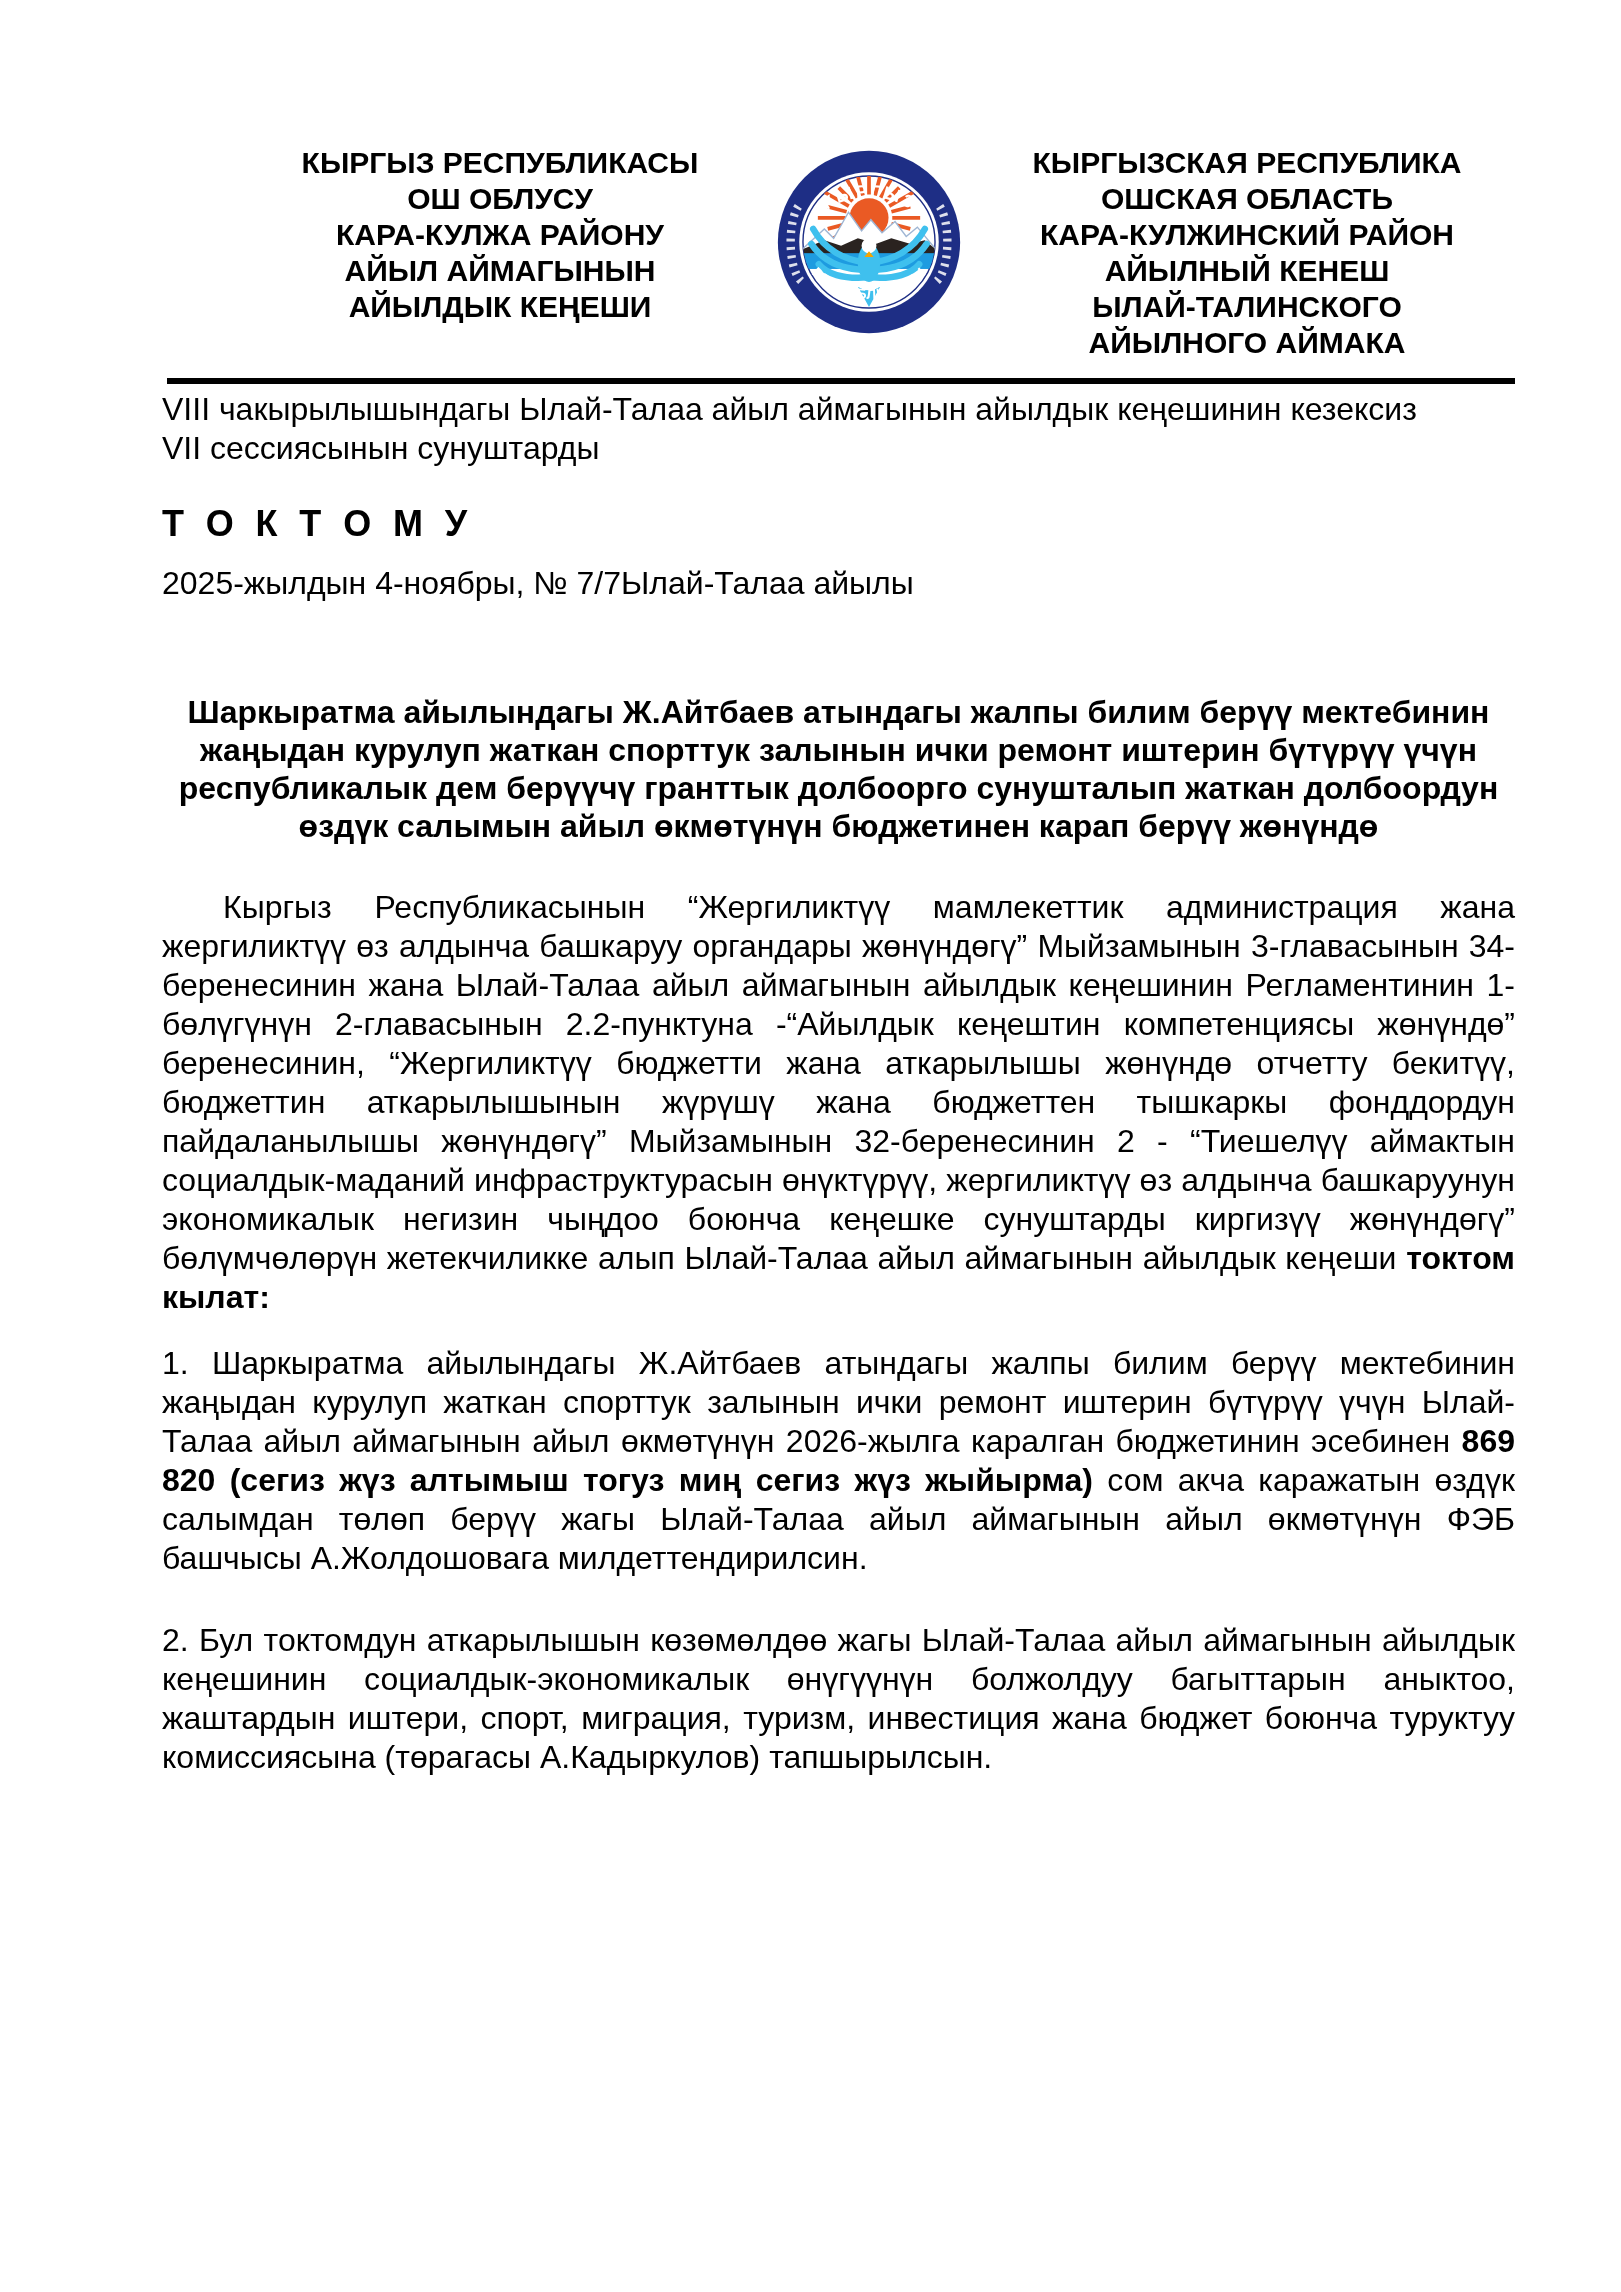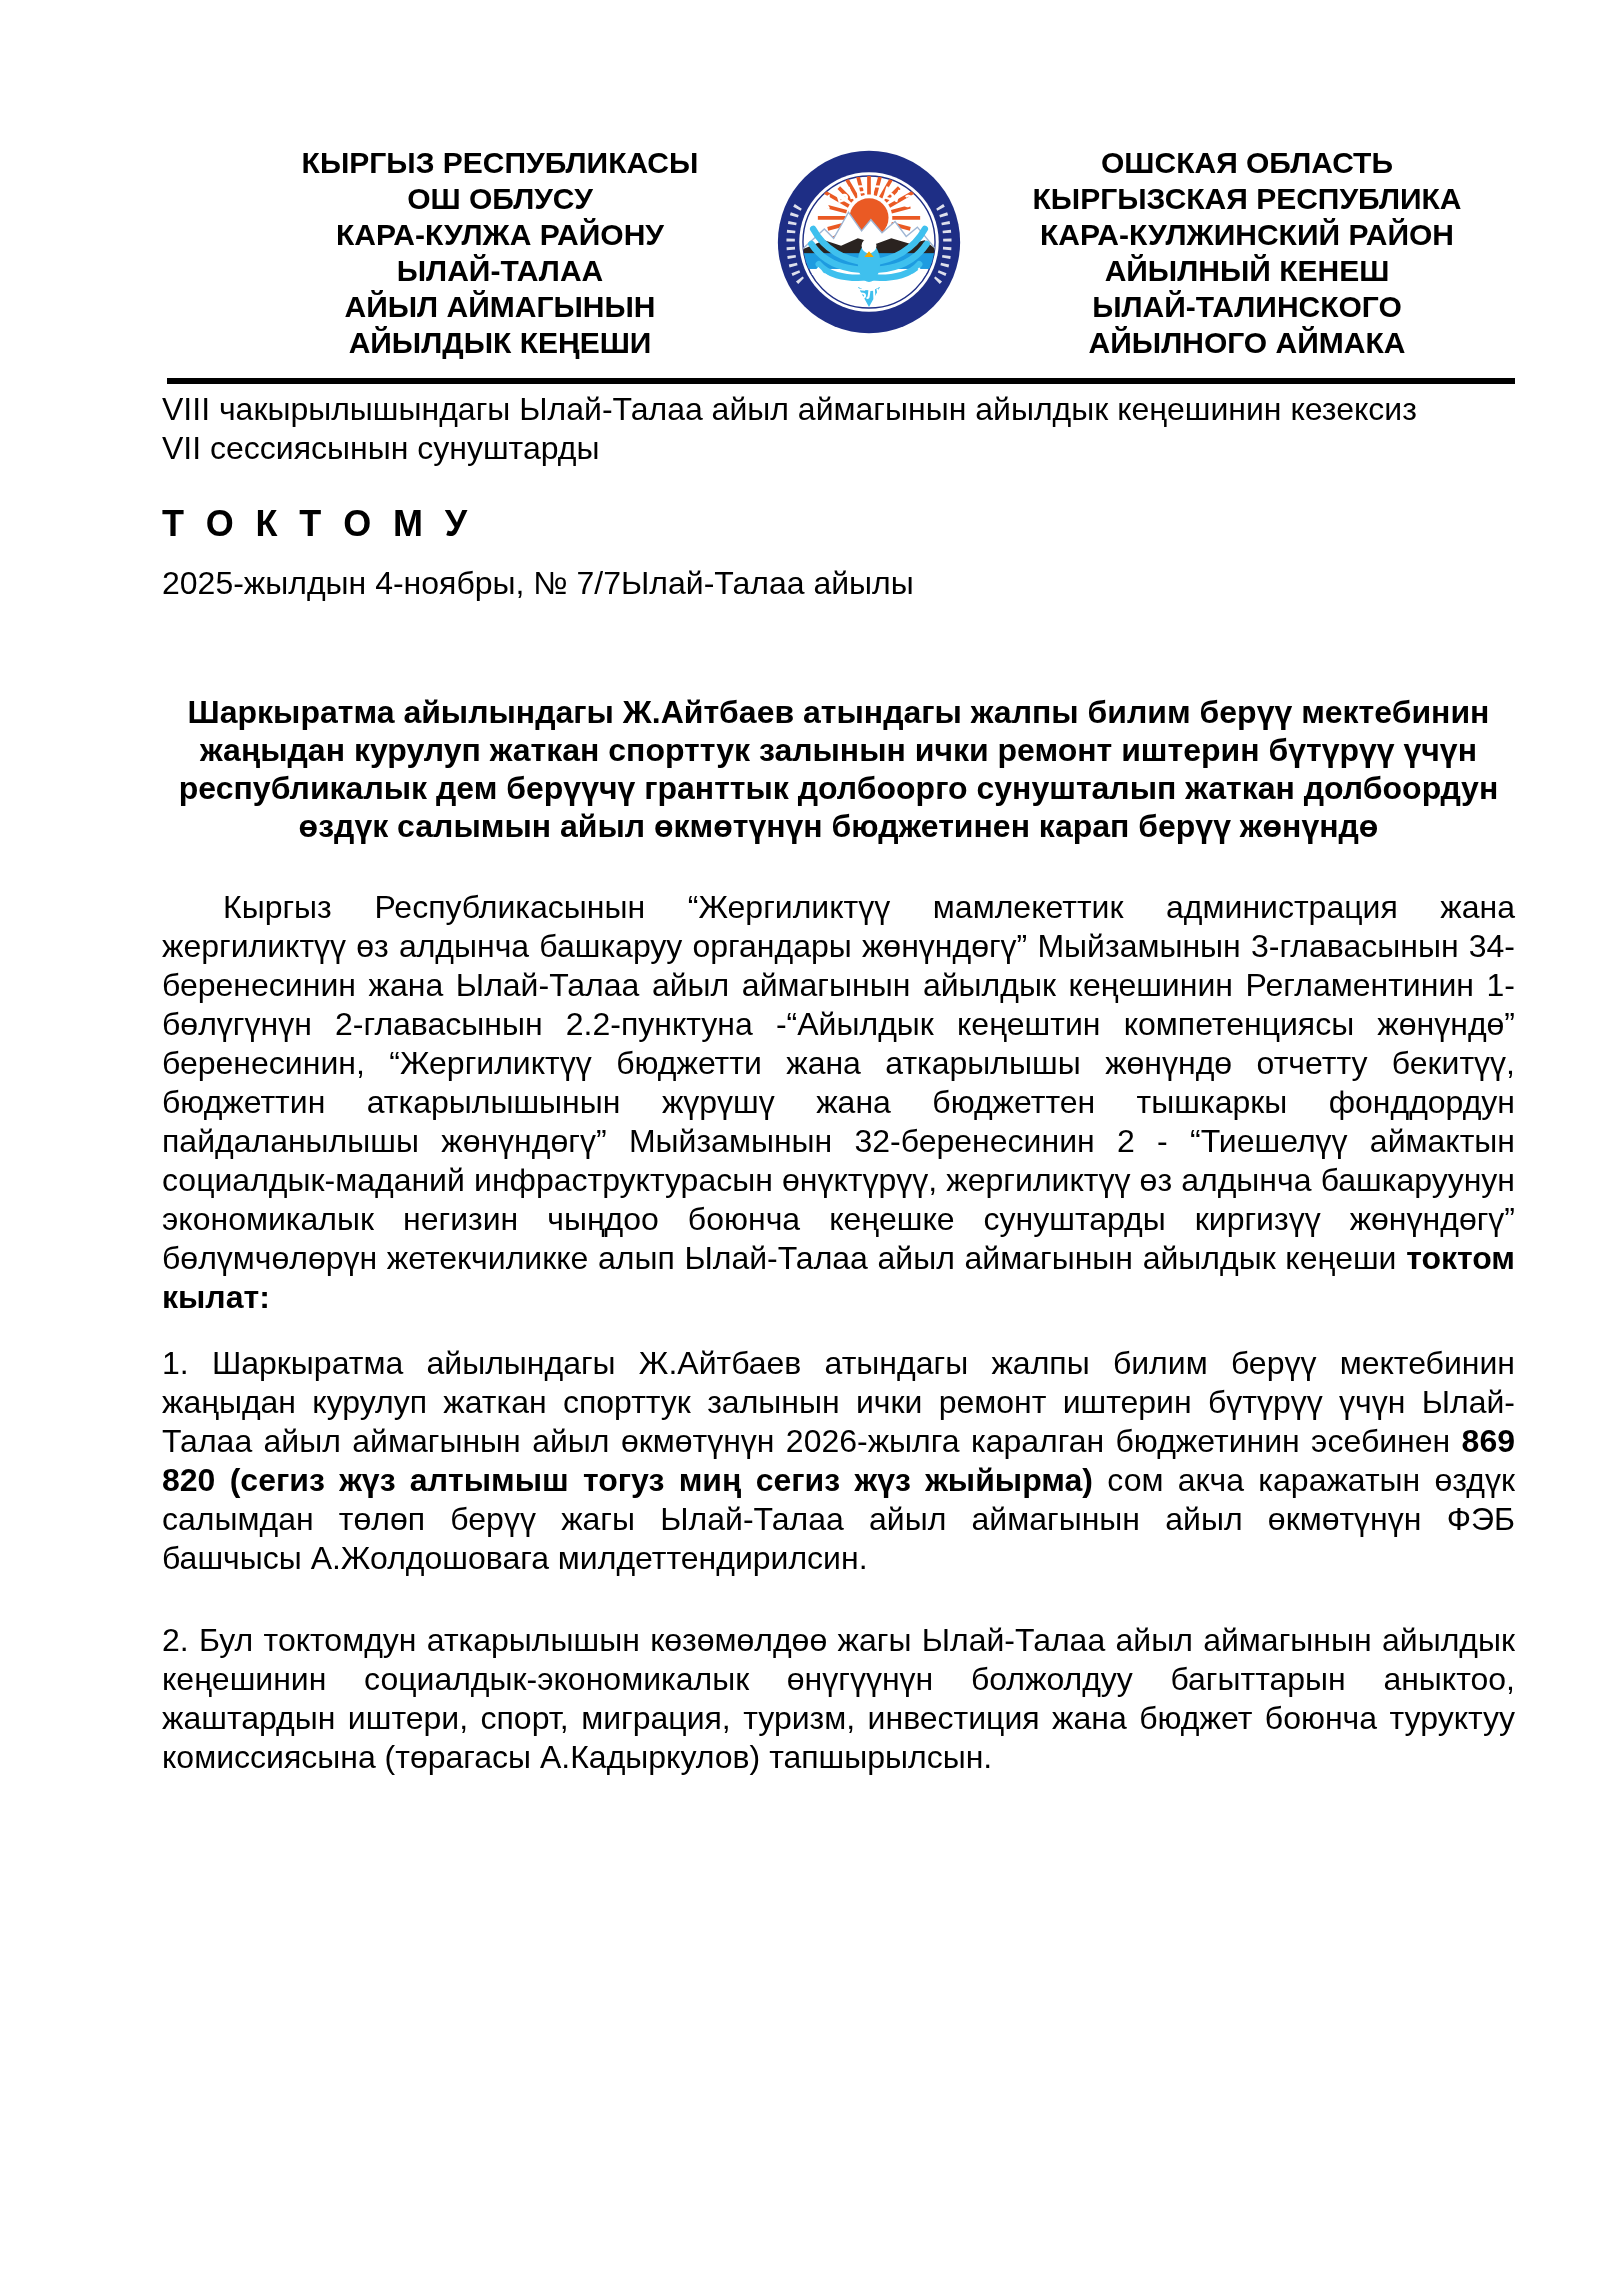--- a/index.html
+++ b/index.html
@@ -25,21 +25,20 @@
 </style>
 </head>
 <body>
 
 <div class="page">
 
   <div class="header-left">
     <div>КЫРГЫЗ РЕСПУБЛИКАСЫ</div>
     <div>ОШ ОБЛУСУ</div>
     <div>КАРА-КУЛЖА РАЙОНУ</div>
-    <div>ЫЛАЙ-ТАЛАА</div>
     <div>АЙЫЛ АЙМАГЫНЫН</div>
     <div>АЙЫЛДЫК КЕҢЕШИ</div>
   </div>
 
   <svg class="emblem" viewBox="0 0 200 200">
     <defs>
       <clipPath id="innerClip">
           <circle cx="100" cy="100" r="71"></circle>
         </clipPath>
       <path id="arcTop" d="M 22 114 A 80 80 0 0 1 178 114" fill="none"></path>
@@ -101,22 +100,22 @@
     </g>
     <text font-size="19" font-weight="bold" fill="#ffffff" letter-spacing="2" font-family="Liberation Sans, DejaVu Sans, sans-serif">
       <textPath href="#arcTop" startOffset="50%" text-anchor="middle">КЫРГЫЗ</textPath>
     </text>
     <text font-size="15" font-weight="bold" fill="#ffffff" letter-spacing="1" font-family="Liberation Sans, DejaVu Sans, sans-serif">
       <textPath href="#arcBottom" startOffset="50%" text-anchor="middle">РЕСПУБЛИКАСЫ</textPath>
     </text>
   </svg>
 
   <div class="header-right">
+    <div>КЫРГЫЗСКАЯ РЕСПУБЛИКА</div>
     <div>ОШСКАЯ ОБЛАСТЬ</div>
-    <div>КЫРГЫЗСКАЯ РЕСПУБЛИКА</div>
     <div>КАРА-КУЛЖИНСКИЙ РАЙОН</div>
     <div>АЙЫЛНЫЙ КЕНЕШ</div>
     <div>ЫЛАЙ-ТАЛИНСКОГО</div>
     <div>АЙЫЛНОГО АЙМАКА</div>
   </div>
 
   <div class="rule"></div>
 
   <div class="content">
 

